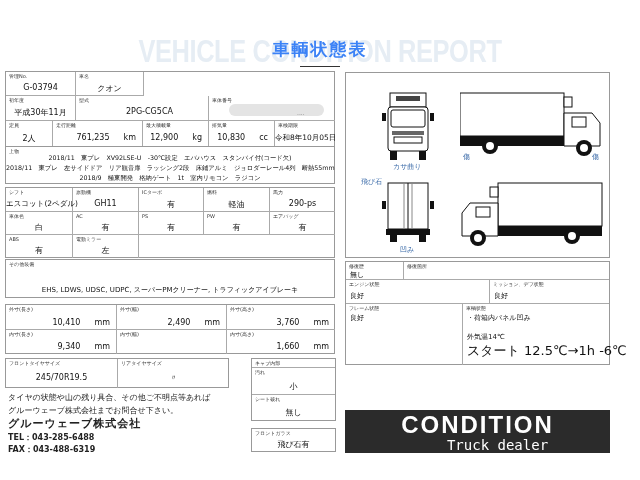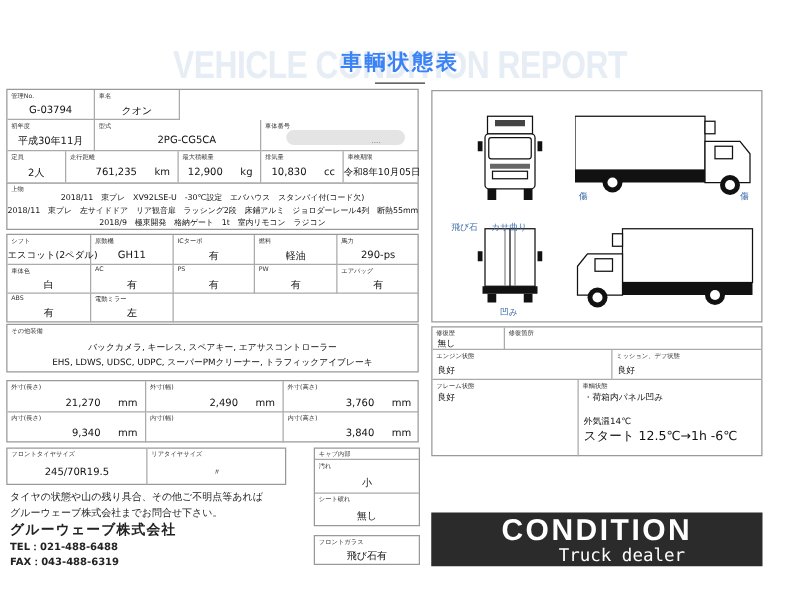--- a/index.html
+++ b/index.html
@@ -131,66 +131,65 @@
     <div class="val c" style="top:10px;">有</div>
   </div>
   <div class="cell" style="left:67px; top:47px; width:66px; height:23px; border-bottom:none;">
     <div class="lbl">電動ミラー</div>
     <div class="val c" style="top:10px;">左</div>
   </div>
 </div>
 
 <div class="box" style="left:5px; top:259px; width:330px; height:39px;">
   <div class="lbl">その他装備</div>
-  <div class="val c" style="top:13px; font-size:7px;">バックカメラ, キーレス, スペアキー, エアサスコントローラー</div>
   <div class="val c" style="top:25px; font-size:7px;">EHS, LDWS, UDSC, UDPC, スーパーPMクリーナー, トラフィックアイブレーキ</div>
 </div>
 
 <div class="box" style="left:5px; top:304px; width:330px; height:50px;">
   <div class="cell" style="left:0; top:0; width:111px; height:25px;">
     <div class="lbl">外寸(長さ)</div>
-    <div class="val r" style="top:13px;"><span>21,270</span><span class="unit">mm</span></div>
+    <div class="val r" style="top:13px;"><span>10,410</span><span class="unit">mm</span></div>
   </div>
   <div class="cell" style="left:111px; top:0; width:110px; height:25px;">
     <div class="lbl">外寸(幅)</div>
     <div class="val r" style="top:13px;"><span>2,490</span><span class="unit">mm</span></div>
   </div>
   <div class="cell" style="left:221px; top:0; width:108px; height:25px; border-right:none;">
     <div class="lbl">外寸(高さ)</div>
     <div class="val r" style="top:13px;"><span>3,760</span><span class="unit">mm</span></div>
   </div>
   <div class="cell" style="left:0; top:25px; width:111px; height:24px; border-bottom:none;">
     <div class="lbl">内寸(長さ)</div>
     <div class="val r" style="top:12px;"><span>9,340</span><span class="unit">mm</span></div>
   </div>
   <div class="cell" style="left:111px; top:25px; width:110px; height:24px; border-bottom:none;">
     <div class="lbl">内寸(幅)</div>
     <div class="val r" style="top:12px;margin-top:24px;"><span>2,320</span><span class="unit">mm</span></div>
   </div>
   <div class="cell" style="left:221px; top:25px; width:108px; height:24px; border-right:none; border-bottom:none;">
     <div class="lbl">内寸(高さ)</div>
-    <div class="val r" style="top:12px;"><span>3,840</span><span class="unit">mm</span></div>
+    <div class="val r" style="top:12px;"><span>1,660</span><span class="unit">mm</span></div>
   </div>
 </div>
 
 <div class="box" style="left:5px; top:358px; width:224px; height:30px;">
   <div class="cell" style="left:0; top:0; width:112px; height:29px; border-bottom:none;">
     <div class="lbl">フロントタイヤサイズ</div>
     <div class="val c" style="top:14px;">245/70R19.5</div>
   </div>
   <div class="cell" style="left:112px; top:0; width:111px; height:29px; border-right:none; border-bottom:none;">
     <div class="lbl">リアタイヤサイズ</div>
     <div class="val c" style="top:14px; font-size:7px;">〃</div>
   </div>
 </div>
 
 <div class="footer-text" style="top:392px;">タイヤの状態や山の残り具合、その他ご不明点等あれば</div>
 <div class="footer-text" style="top:405px;">グルーウェーブ株式会社までお問合せ下さい。</div>
 <div class="footer-text company" style="top:416px;">グルーウェーブ株式会社</div>
-<div class="footer-text" style="top:432px; font-weight:bold;">TEL：021-488-6488</div>
+<div class="footer-text" style="top:432px; font-weight:bold;">TEL：043-285-6488</div>
 <div class="footer-text" style="top:444px; font-weight:bold;">FAX：043-488-6319</div>
 
 <div class="box" style="left:251px; top:358px; width:85px; height:63px;">
   <div class="cell" style="left:0; top:0; width:83px; height:9px; border-right:none;">
     <div class="lbl">キャブ内部</div>
   </div>
   <div class="cell" style="left:0; top:9px; width:83px; height:27px; border-right:none;">
     <div class="lbl">汚れ</div>
     <div class="val c" style="top:13px;">小</div>
   </div>
@@ -247,21 +246,21 @@
     <rect x="16" y="26" width="14" height="10" fill="#fff" stroke="#111"></rect>
     <rect x="38" y="45" width="104" height="10" fill="#111"></rect>
     <circle cx="18" cy="57" r="8" fill="#111"></circle>
       <circle cx="18" cy="57" r="4" fill="#fff"></circle>
     <circle cx="112" cy="55" r="8" fill="#111"></circle>
       <circle cx="112" cy="55" r="4" fill="#fff"></circle>
   </svg>
   <div class="truck-label" style="left:15px; top:64px;margin-top:40px;">飛び石</div>
   <div class="truck-label" style="left:117px; top:79px;">傷</div>
   <div class="truck-label" style="left:246px; top:79px;">傷</div>
-  <div class="truck-label" style="left:47px; top:104px;">カサ曲り</div>
+  <div class="truck-label" style="left:47px; top:89px;">カサ曲り</div>
   <div class="truck-label" style="left:54px; top:172px;">凹み</div>
 </div>
 
 <div class="box" style="left:345px; top:261px; width:265px; height:104px;">
   <div class="cell" style="left:0; top:0; width:58px; height:18px;">
     <div class="lbl">修復歴</div>
     <div class="val l" style="top:8px; font-size:7px;">無し</div>
   </div>
   <div class="cell" style="left:58px; top:0; width:205px; height:18px; border-right:none;">
     <div class="lbl">修復箇所</div>
@@ -275,20 +274,20 @@
     <div class="val l" style="top:11px; font-size:7px;">良好</div>
   </div>
   <div class="cell" style="left:0; top:42px; width:117px; height:61px; border-bottom:none;">
     <div class="lbl">フレーム状態</div>
     <div class="val l" style="top:9px; font-size:7px;">良好</div>
   </div>
   <div class="cell" style="left:117px; top:42px; width:146px; height:61px; border-right:none; border-bottom:none;">
     <div class="lbl">車輌状態</div>
     <div class="val l" style="top:9px; font-size:7px;">・荷箱内パネル凹み</div>
     <div class="val l" style="top:28px; font-size:7px;">外気温14℃</div>
-    <div class="val l" style="top:38px; font-size:10px;">スタート 12.5℃→1h -6℃</div>
+    <div class="val l" style="top:38px; font-size:13px;">スタート 12.5℃→1h -6℃</div>
   </div>
 </div>
 
 <div class="abs brand">
   <div class="brand-name">CONDITION</div>
   <div class="brand-sub">Truck dealer</div>
 </div>
 
 </body></html>

